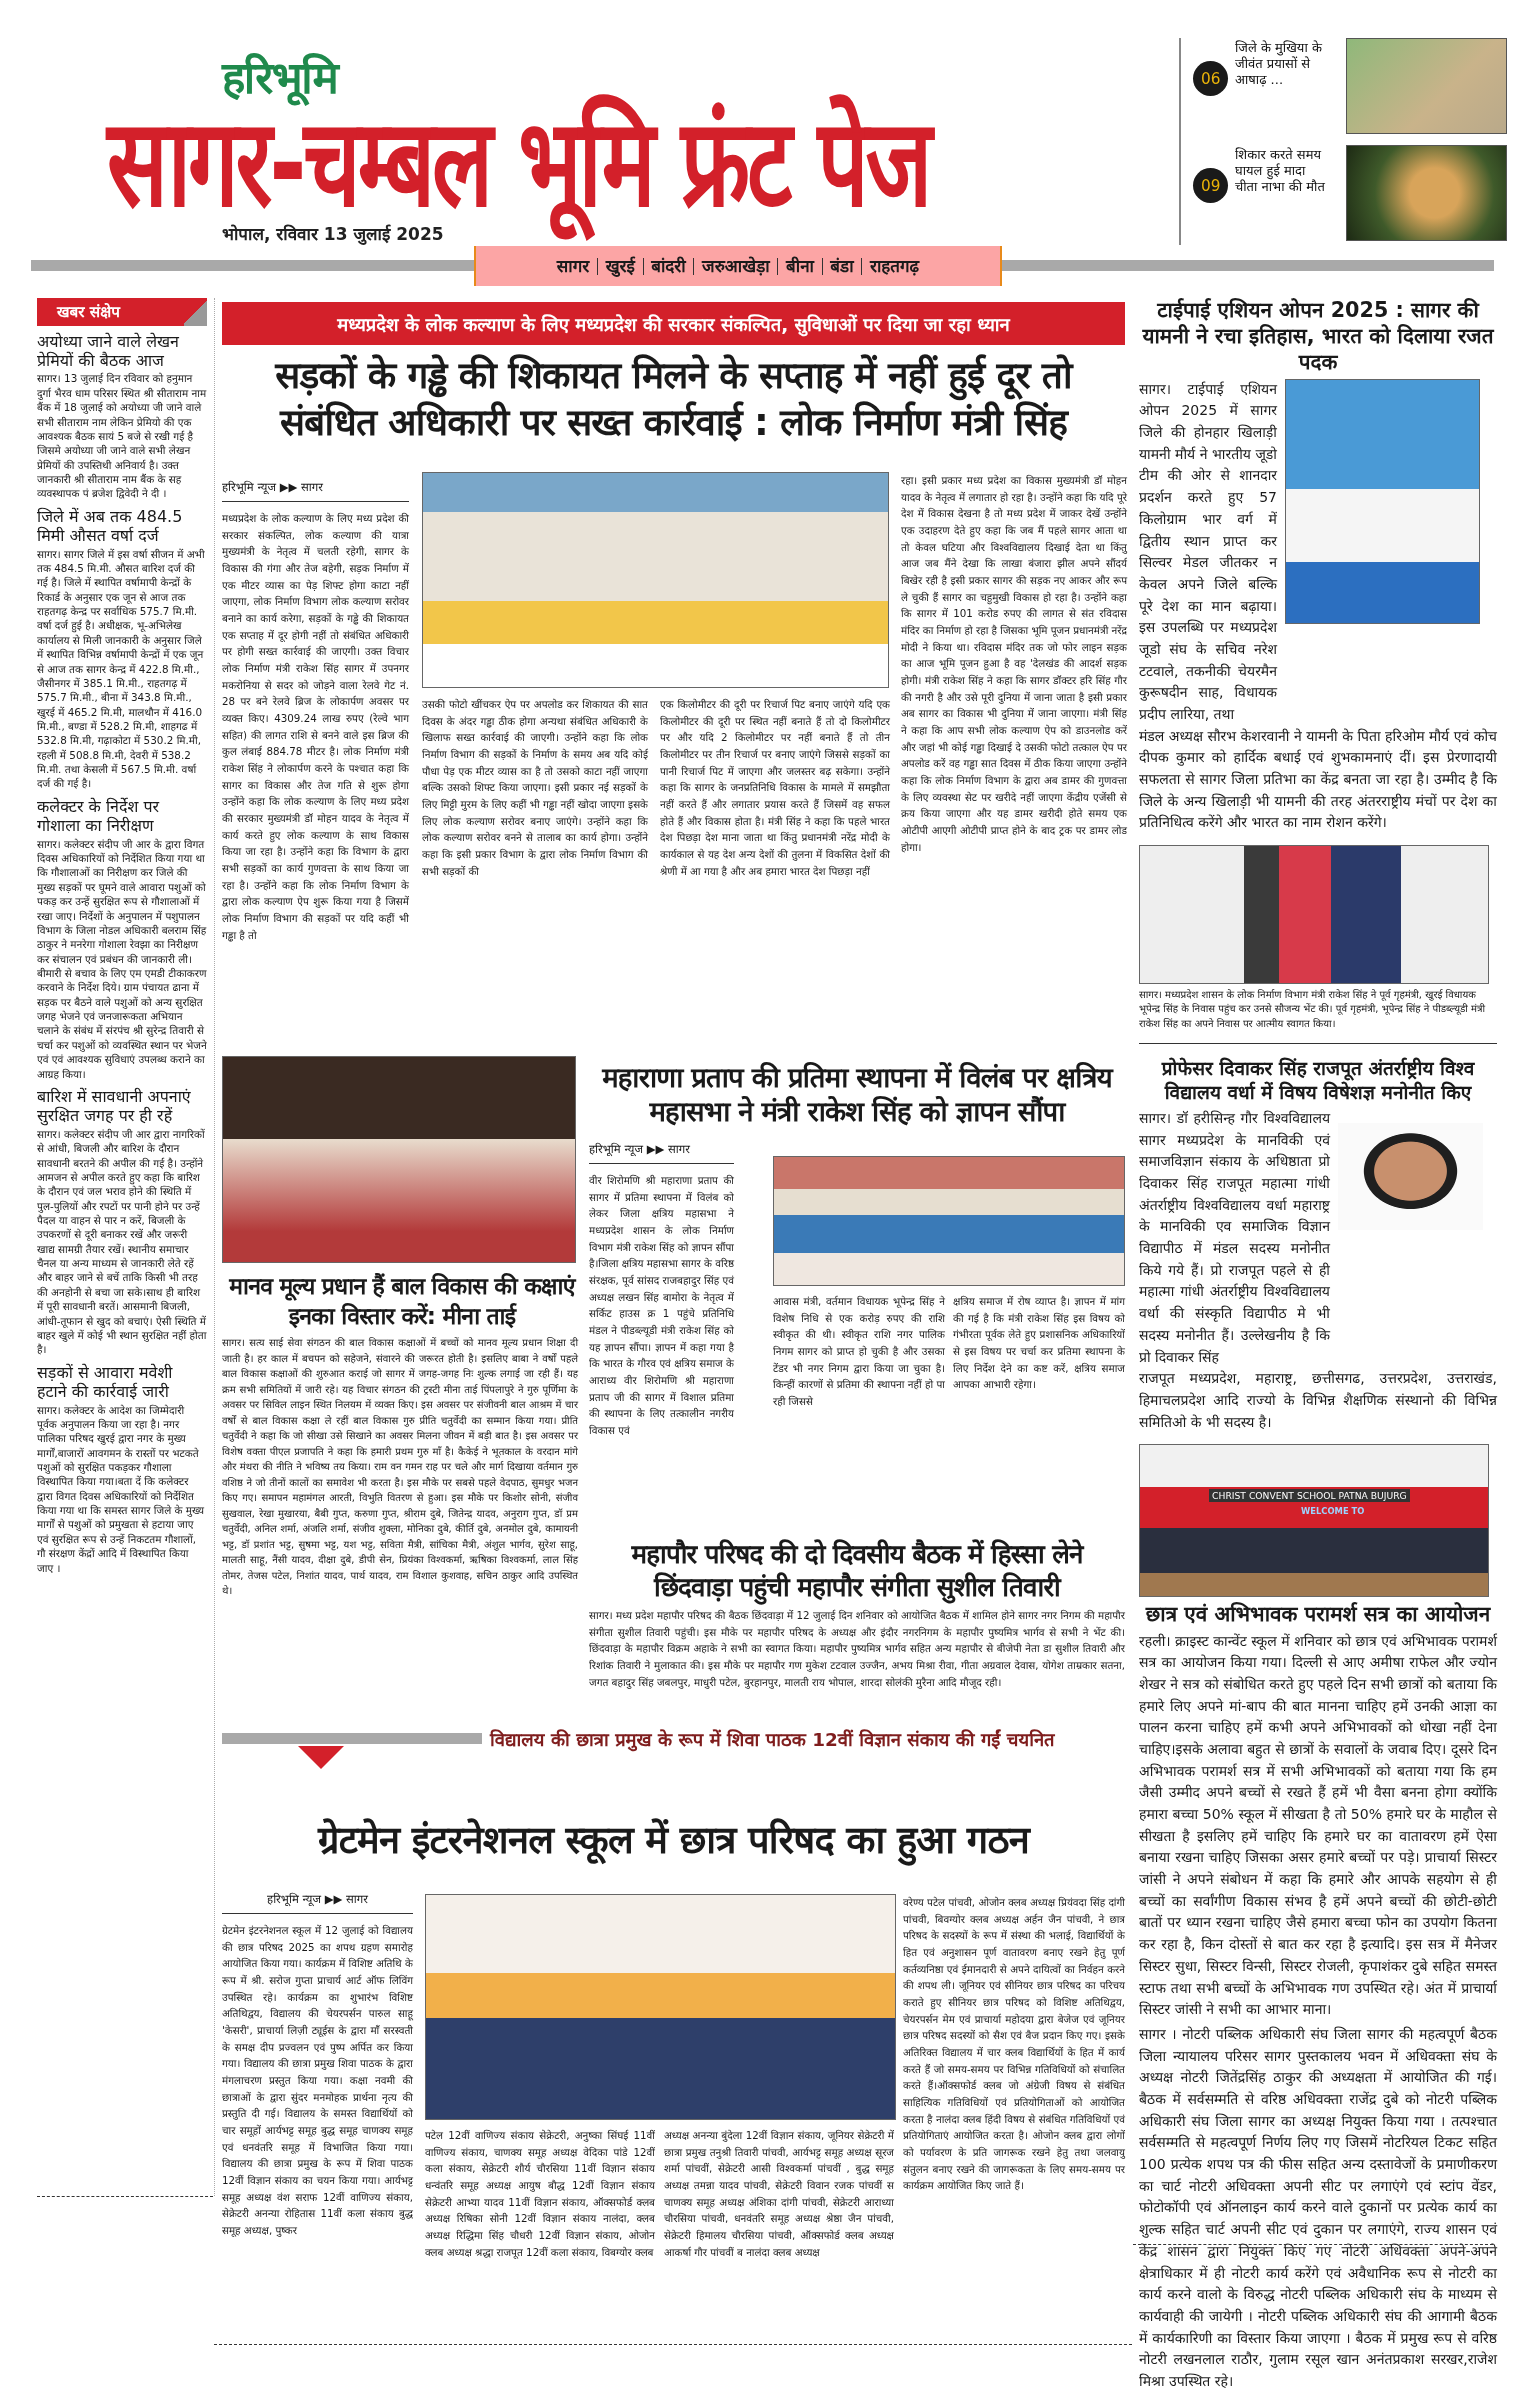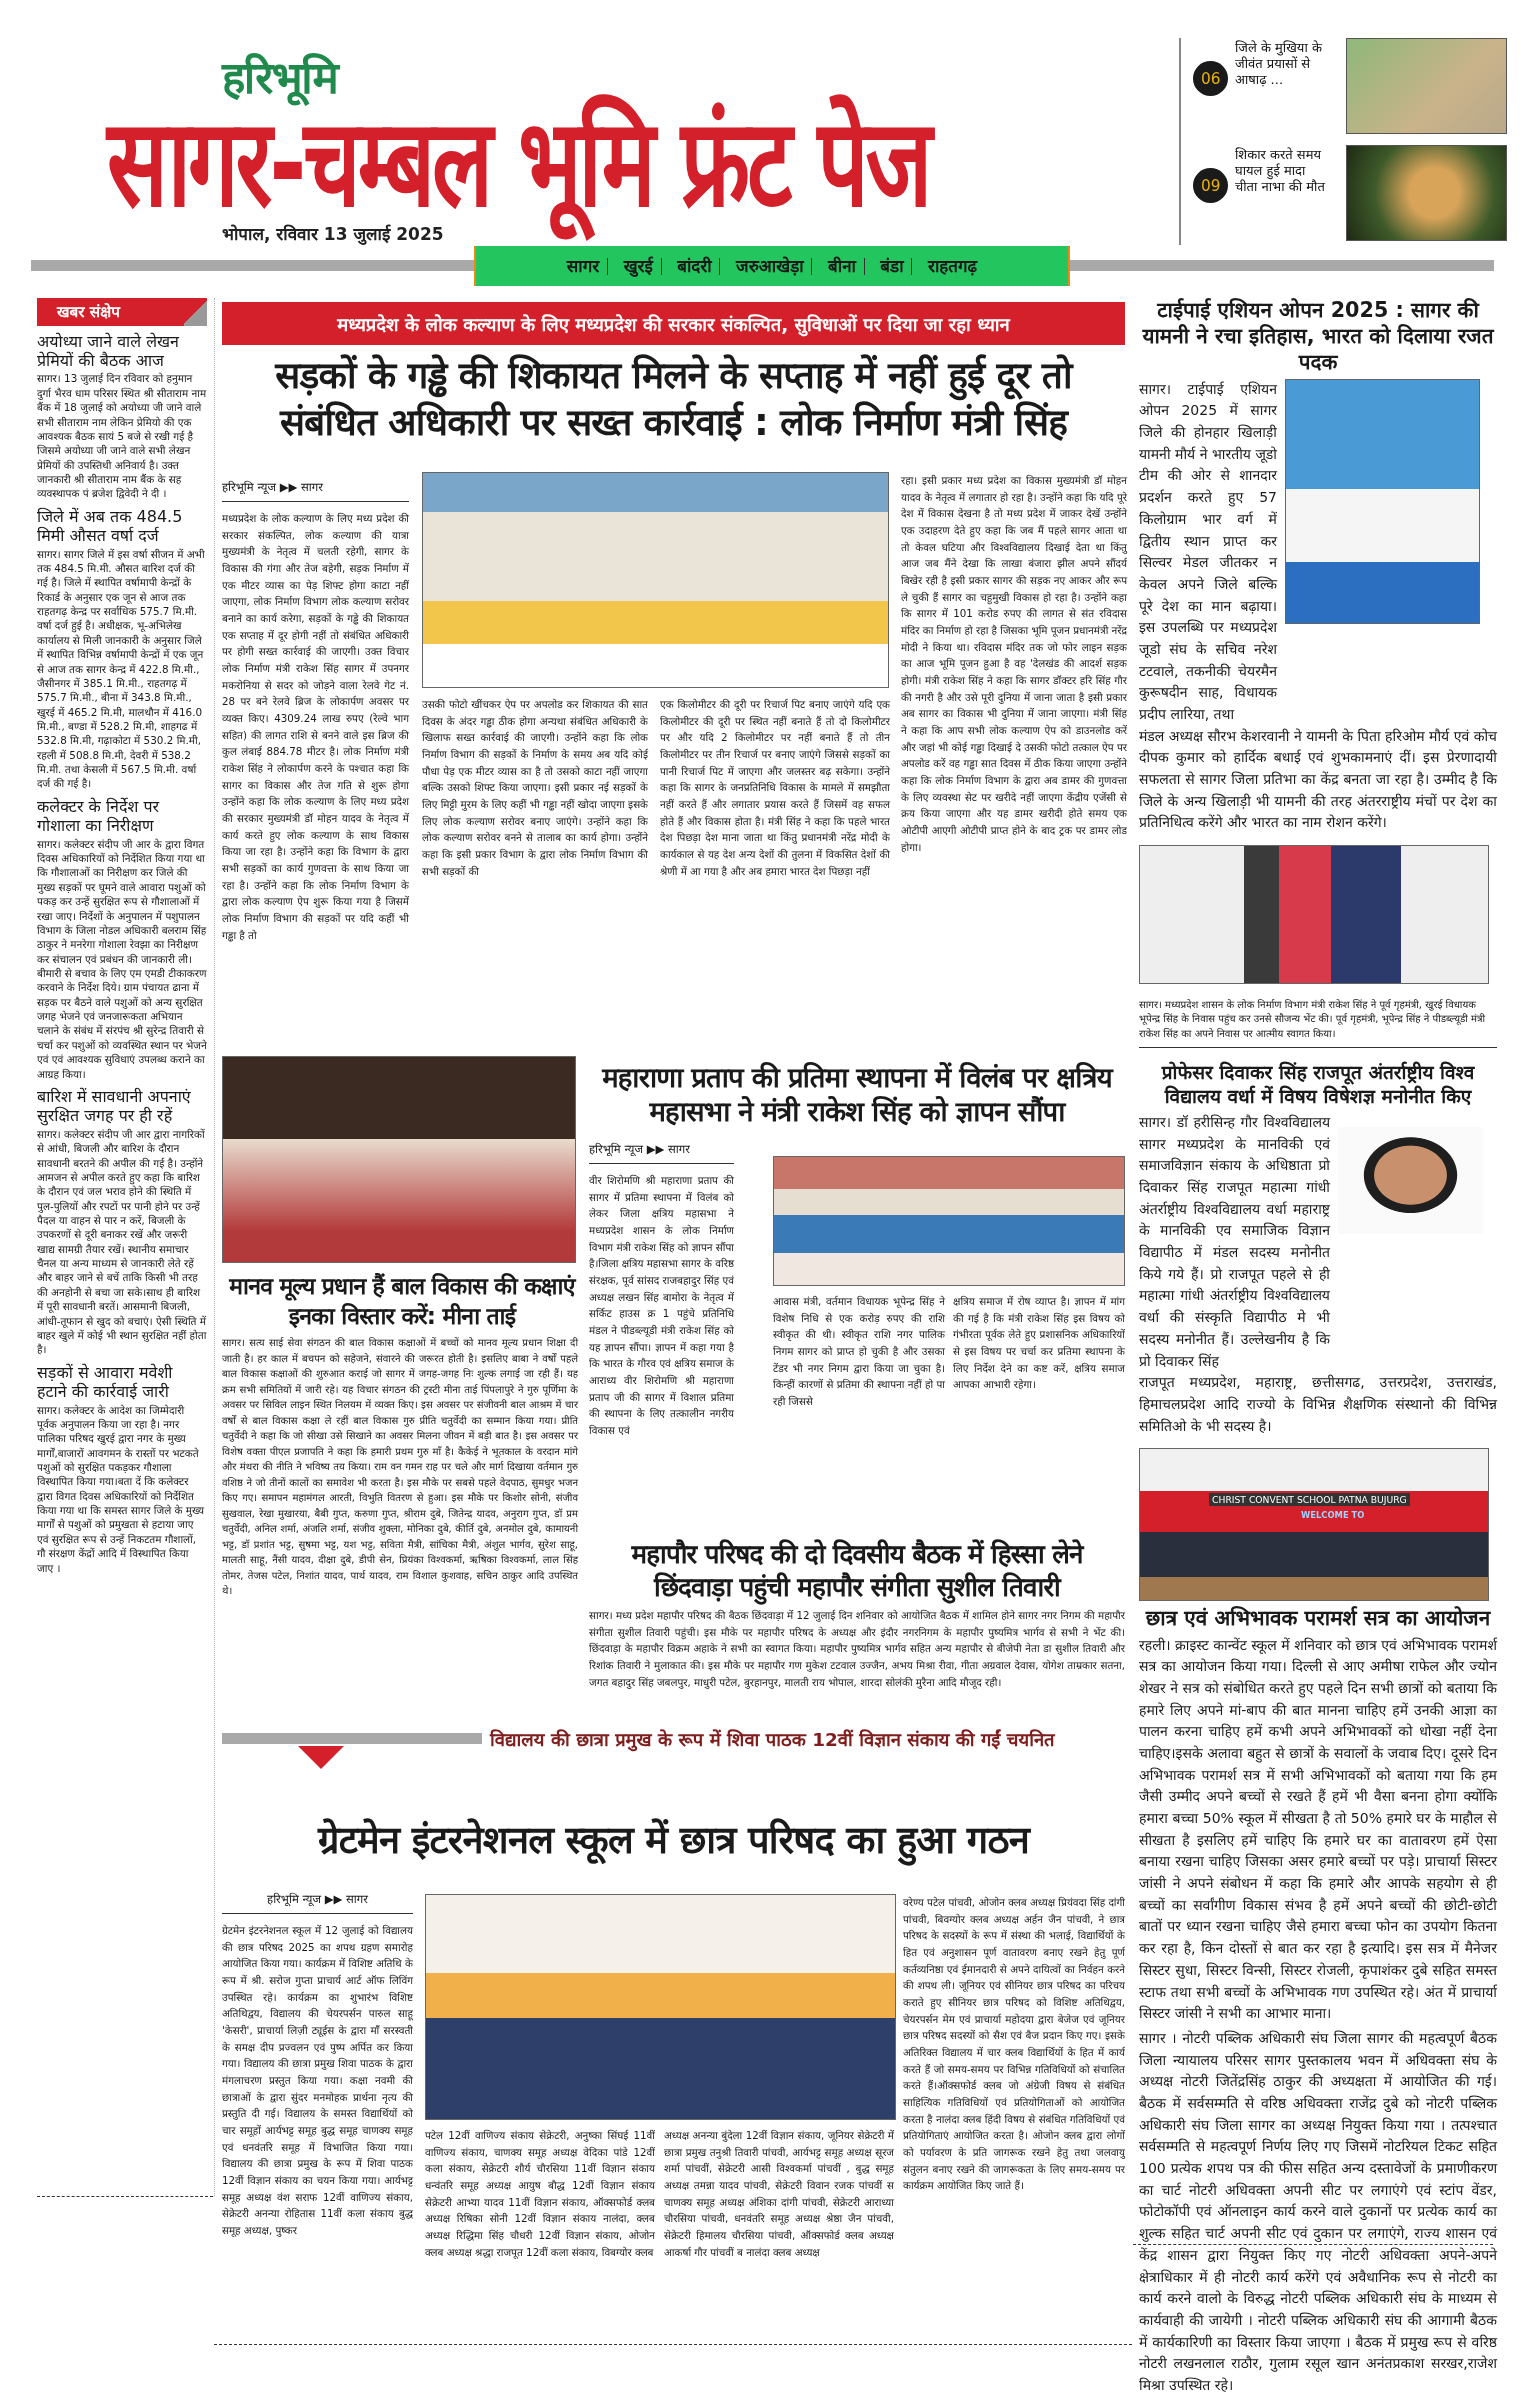--- a/index.html
+++ b/index.html
@@ -9,21 +9,21 @@
 .masthead{left:107px;top:96px;font-size:90px;font-weight:bold;color:#d3202a;font-family:"DejaVu Sans",sans-serif;letter-spacing:-3.1px;line-height:1.1;transform:scaleY(1.35);transform-origin:top left}
 .dateline{left:222px;top:222px;font-size:17px;font-weight:bold;color:#222}
 .teaser-box{left:1179px;top:38px;width:337px;height:207px;border-left:2.3px solid #888}
 .teaser{position:absolute;left:0;width:337px;height:96px}
 .teaser .num{position:absolute;left:12.2px;top:23px;width:35px;height:35px;border-radius:50%;background:#1a1a1a;color:#eab308;font-size:15.3px;display:flex;align-items:center;justify-content:center}
 .teaser .txt{position:absolute;left:54px;top:1.5px;width:92px;font-size:13px;line-height:1.25;color:#111}
 .teaser .img{position:absolute;left:165px;top:0;width:161px;height:96px;border:0.8px solid #555}
 .img1{background:linear-gradient(135deg,#8fb87a,#c9b38a 60%,#b9a98a)}
 .img2{background:radial-gradient(circle at 55% 50%,#d8a45a 0 25%,#3f5a2a 60%,#1d2a14)}
 .navbar{left:31px;top:260px;width:1463px;height:10.7px;background:#a9a9a9}
-.navbox{left:474px;top:246px;width:596px;height:40px;background:#22c55e;border-left:2.3px solid #e88a1a;border-right:2.3px solid #e88a1a;display:flex;justify-content:center;align-items:center;gap:8px}
+.navbox{left:474px;top:246px;width:528px;height:40px;background:#fca5a5;border-left:2.3px solid #e88a1a;border-right:2.3px solid #e88a1a;display:flex;justify-content:center;align-items:center;gap:0}
 .navbox span{font-size:17px;font-weight:bold;padding:0 7.7px;border-right:1.5px solid #333;line-height:1}
 .navbox span:last-child{border-right:none}
 .left-col{left:37px;top:298px;width:170px}
 .brief-header{background:#d3202a;color:#fff;font-weight:bold;font-size:15.3px;padding:3.1px 0 3.1px 20px;position:relative;height:27.5px}
 .brief-header::after{content:"";position:absolute;right:0;top:0;width:23px;height:27.5px;background:linear-gradient(135deg,#d3202a 50%,#999 50%)}
 .lc-h{font-size:16px;font-weight:normal;line-height:1.2;margin-top:6.1px}
 .lc-b{font-size:10.4px;line-height:1.38;margin-top:1.5px;text-align:left}
 .vsep{left:214px;top:298px;width:1.5px;height:1898px;border-left:1.5px dotted #aaa}
 .redbanner{left:222px;top:302px;width:903px;height:43px;background:#d3202a;color:#fff;font-size:18.4px;font-weight:bold;display:flex;align-items:center;justify-content:center}
 .lead-h{left:222px;top:352px;width:903px;font-size:37px;font-weight:bold;text-align:center;line-height:1.28;letter-spacing:-0.8px}
@@ -139,21 +139,21 @@
 
 <div class="abs right-col">
   <div class="rc-h">टाईपाई एशियन ओपन 2025 : सागर की यामनी ने रचा इतिहास, भारत को दिलाया रजत पदक</div>
   <div style="display:flex;gap:7.7px;margin-top:3.1px">
     <div class="rc-b" style="width:138px">सागर। टाईपाई एशियन ओपन 2025 में सागर जिले की होनहार खिलाड़ी यामनी मौर्य ने भारतीय जूडो टीम की ओर से शानदार प्रदर्शन करते हुए 57 किलोग्राम भार वर्ग में द्वितीय स्थान प्राप्त कर सिल्वर मेडल जीतकर न केवल अपने जिले बल्कि पूरे देश का मान बढ़ाया। इस उपलब्धि पर मध्यप्रदेश जूडो संघ के सचिव नरेश टटवाले, तकनीकी चेयरमैन कुरूषदीन साह, विधायक प्रदीप लारिया, तथा</div>
     <div class="photo ph-judo" style="position:relative;width:195px;height:245px"></div>
   </div>
   <div class="rc-b">मंडल अध्यक्ष सौरभ केशरवानी ने यामनी के पिता हरिओम मौर्य एवं कोच दीपक कुमार को हार्दिक बधाई एवं शुभकामनाएं दीं। इस प्रेरणादायी सफलता से सागर जिला प्रतिभा का केंद्र बनता जा रहा है। उम्मीद है कि जिले के अन्य खिलाड़ी भी यामनी की तरह अंतरराष्ट्रीय मंचों पर देश का प्रतिनिधित्व करेंगे और भारत का नाम रोशन करेंगे।</div>
 
   <div class="photo ph-meet" style="position:relative;width:350px;height:139px;margin-top:10.7px"></div>
-  <div class="cap" style="margin-top:14px;border-bottom:0.8px solid #333;padding-bottom:6px">सागर। मध्यप्रदेश शासन के लोक निर्माण विभाग मंत्री राकेश सिंह ने पूर्व गृहमंत्री, खुरई विधायक भूपेन्द्र सिंह के निवास पहुंच कर उनसे सौजन्य भेंट की। पूर्व गृहमंत्री, भूपेन्द्र सिंह ने पीडब्ल्यूडी मंत्री राकेश सिंह का अपने निवास पर आत्मीय स्वागत किया।</div>
+  <div class="cap" style="margin-top:4px;border-bottom:0.8px solid #333;padding-bottom:12px">सागर। मध्यप्रदेश शासन के लोक निर्माण विभाग मंत्री राकेश सिंह ने पूर्व गृहमंत्री, खुरई विधायक भूपेन्द्र सिंह के निवास पहुंच कर उनसे सौजन्य भेंट की। पूर्व गृहमंत्री, भूपेन्द्र सिंह ने पीडब्ल्यूडी मंत्री राकेश सिंह का अपने निवास पर आत्मीय स्वागत किया।</div>
 
   <div class="rc-h" style="font-size:19px;margin-top:13px">प्रोफेसर दिवाकर सिंह राजपूत अंतर्राष्ट्रीय विश्व विद्यालय वर्धा में विषय विषेशज्ञ मनोनीत किए</div>
   <div style="display:flex;gap:7.7px;margin-top:3.1px">
     <div class="rc-b" style="width:191px">सागर। डॉ हरीसिन्ह गौर विश्वविद्यालय सागर मध्यप्रदेश के मानविकी एवं समाजविज्ञान संकाय के अधिष्ठाता प्रो दिवाकर सिंह राजपूत महात्मा गांधी अंतर्राष्ट्रीय विश्वविद्यालय वर्धा महाराष्ट्र के मानविकी एव समाजिक विज्ञान विद्यापीठ में मंडल सदस्य मनोनीत किये गये हैं। प्रो राजपूत पहले से ही महात्मा गांधी अंतर्राष्ट्रीय विश्वविद्यालय वर्धा की संस्कृति विद्यापीठ मे भी सदस्य मनोनीत हैं। उल्लेखनीय है कि प्रो दिवाकर सिंह</div>
     <div class="photo ph-portrait" style="position:relative;width:145px;height:107px;border:none;margin-top:15.3px"></div>
   </div>
   <div class="rc-b">राजपूत मध्यप्रदेश, महाराष्ट्र, छत्तीसगढ, उत्तरप्रदेश, उत्तराखंड, हिमाचलप्रदेश आदि राज्यो के विभिन्न शैक्षणिक संस्थानो की विभिन्न समितिओ के भी सदस्य है।</div>
 
   <div class="photo ph-convent" style="position:relative;width:350px;height:153px;margin-top:10.7px">
     <div style="position:absolute;left:69px;top:44px;font-size:9.2px;color:#fff;background:#333;padding:0.8px 3.1px">CHRIST CONVENT SCHOOL PATNA BUJURG</div>

